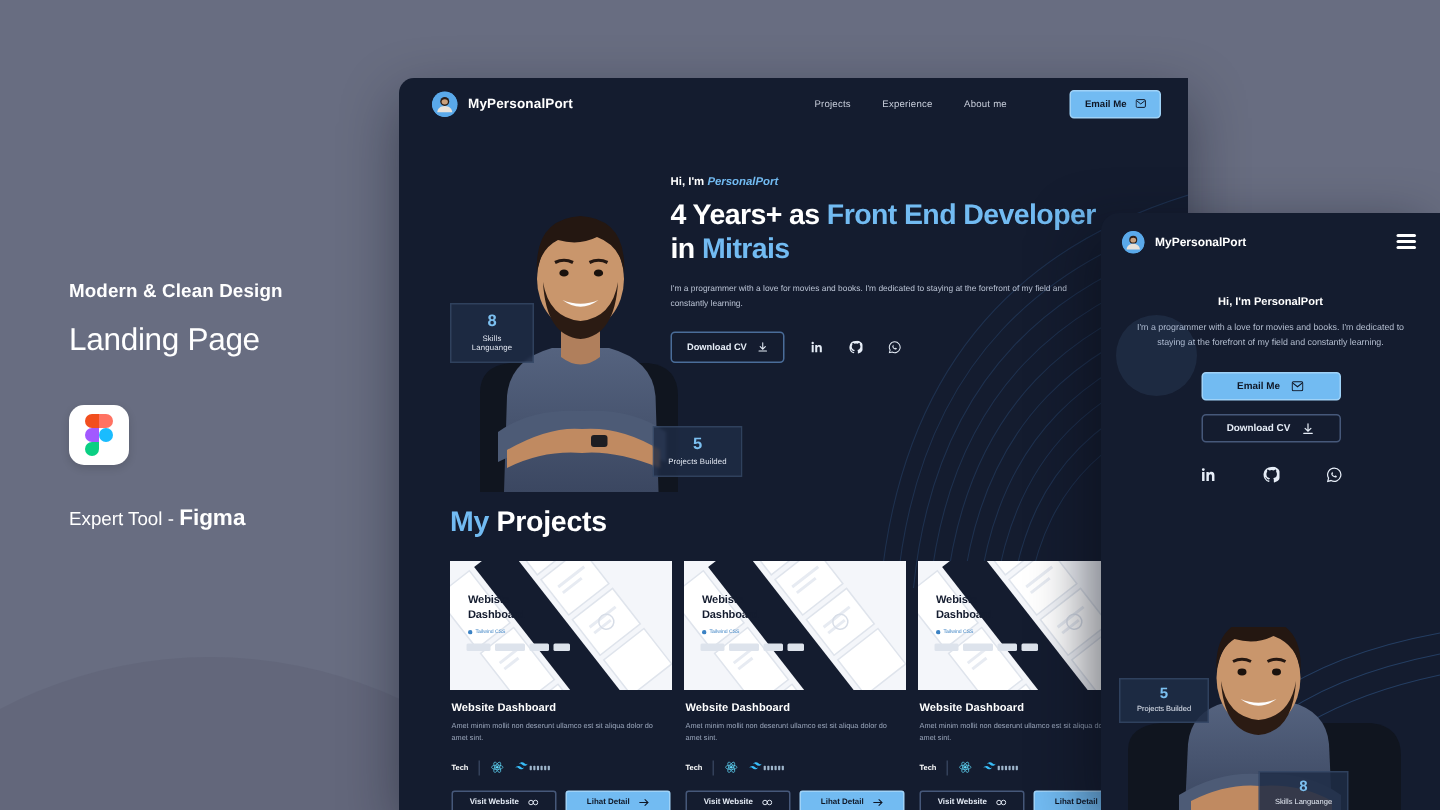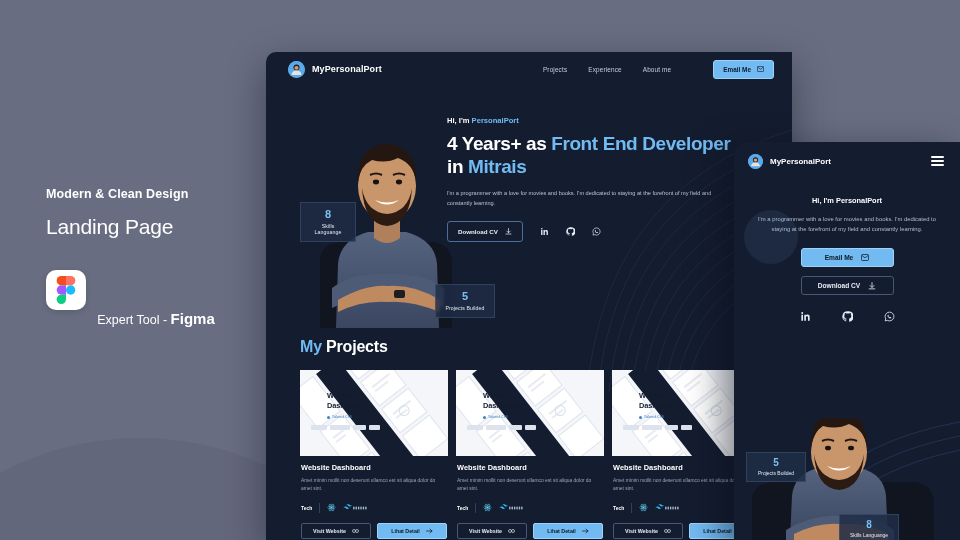--- a/index.html
+++ b/index.html
@@ -28,21 +28,21 @@
     font-size: 21px; line-height: 26px; color: #ffffff; letter-spacing: -.2px;
   }
   .promo-title .light { font-weight: normal; }
   .promo-title .bold { font-weight: normal; }
   .figma-badge {
     margin-top: 30px; width: 40px; height: 40px; border-radius: 10px;
     background: #ffffff; display: flex; align-items: center; justify-content: center;
     box-shadow: 0 2px 6px rgba(0,0,0,.14);
   }
   .promo-tool {
-    font-size: 12.5px; color: #ffffff; text-align: center;
+    margin-top: 27px; font-size: 12.5px; color: #ffffff;
   }
   .promo-tool .strong { font-weight: bold; font-size: 15px; }
 
   
   .desktop {
     position: absolute; left: 266px; top: 52px; width: 526px; height: 488px;
     background: #141c2f; border-top-left-radius: 10px; overflow: hidden;
     box-shadow: 0 14px 38px rgba(10,14,26,.42); z-index: 2;
   }
   .deco-lines {
@@ -83,47 +83,47 @@
     border: 1px solid rgba(118,150,196,.22);
     padding: 5px 9px 6px; text-align: center; backdrop-filter: blur(1px);
   }
   .stat .num { color: #7cc0f0; font-size: 11px; font-weight: bold; line-height: 13px; }
   .stat .lbl { color: #e3e9f3; font-size: 5.2px; margin-top: 2px; letter-spacing: .1px; }
   .stat-a { left: 34px; top: 116px; width: 56px; }
   .stat-b { left: 169px; top: 198px; width: 60px; }
 
   .hero-copy { position: absolute; left: 181px; top: 30px; width: 330px; }
   .hi { font-size: 7.6px; color: #ffffff; font-weight: bold; margin-bottom: 7px; }
-  .hi .accent { color: #72bbf2; }
+  .hi .accent { color: #72bbf2; font-style: italic; }
   .h1 {
     font-size: 19px; line-height: 23px; color: #ffffff; font-weight: bold;
     letter-spacing: -.4px; white-space: nowrap;
   }
   .h1 .accent { color: #72bbf2; }
   .hero-para {
     margin-top: 10px; font-size: 5.6px; line-height: 10px; color: #b9c2d3; width: 272px;
   }
   .hero-actions { margin-top: 13px; display: flex; align-items: center; gap: 17px; }
   .btn-outline {
     border: 1px solid #4a6d9a; color: #e6edf7; font-size: 6.2px; font-weight: bold;
     border-radius: 3px; padding: 6px 10px; display: flex; align-items: center; gap: 7px;
   }
   .socials { display: flex; align-items: center; gap: 17px; }
   .soc { color: #e6edf7; display: flex; align-items: center; }
 
   
   .projects { position: relative; padding: 10px 0 0 34px; }
-  .sec-title { font-size: 16px; font-weight: bold; color: #ffffff; letter-spacing: -.2px; }
+  .sec-title { font-size: 19px; font-weight: bold; color: #ffffff; letter-spacing: -.2px; }
   .sec-title .accent { color: #72bbf2; }
   .cards { display: flex; gap: 8px; margin-top: 14px; }
   .card { width: 148px; flex: 0 0 148px; }
   .thumb {
     height: 86px; background: #f4f6fa; position: relative; overflow: hidden;
   }
-  .thumb-label { position: absolute; left: 27px; top: 21px; }
+  .thumb-label { position: absolute; left: 12px; top: 21px; }
   .thumb-label .t {
     font-size: 7.4px; font-weight: bold; color: #141c2f; line-height: 9.5px; letter-spacing: -.1px;
   }
   .thumb-tw {
     margin-top: 5px; font-size: 3.4px; color: #3b82c4; display: flex; align-items: center; gap: 2px;
   }
   .chip-row { position: absolute; left: 11px; top: 55px; display: flex; gap: 3px; }
   .chip { height: 5px; border-radius: 1px; background: #dde3ec; }
 
   .card-body { padding: 7px 1px 0 1px; }

